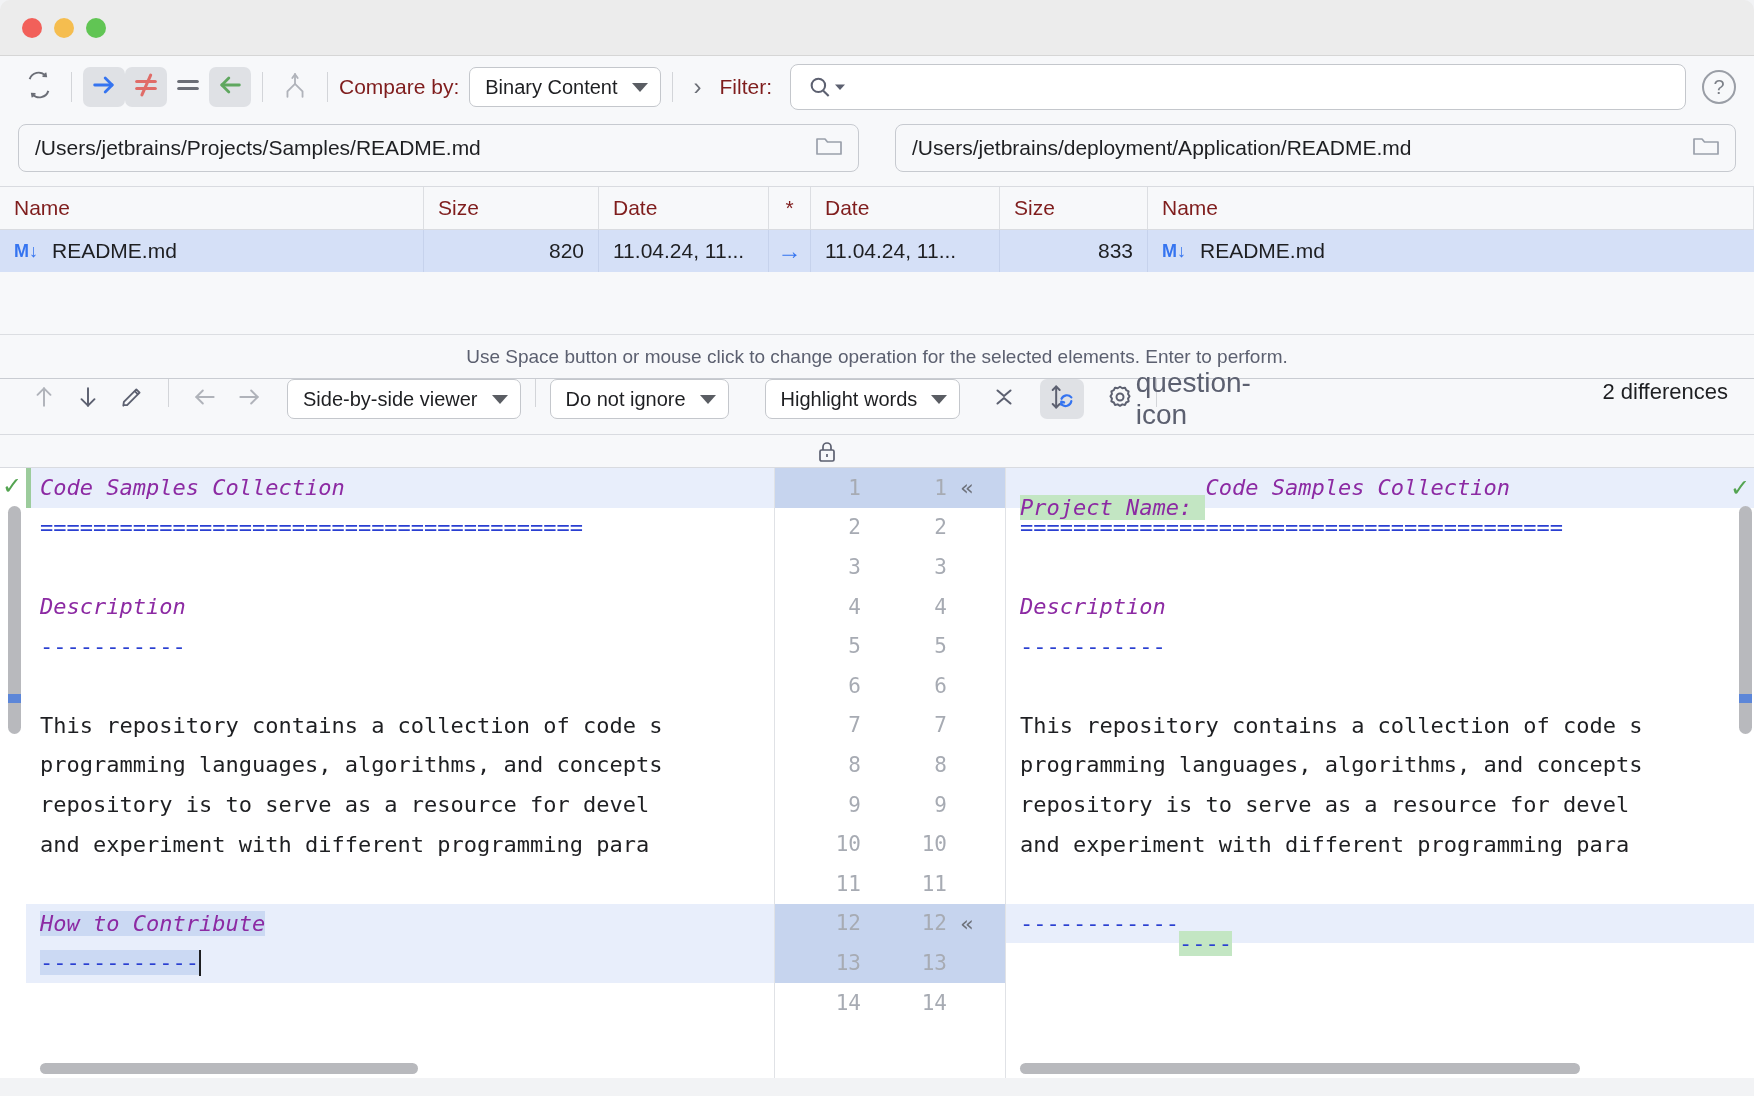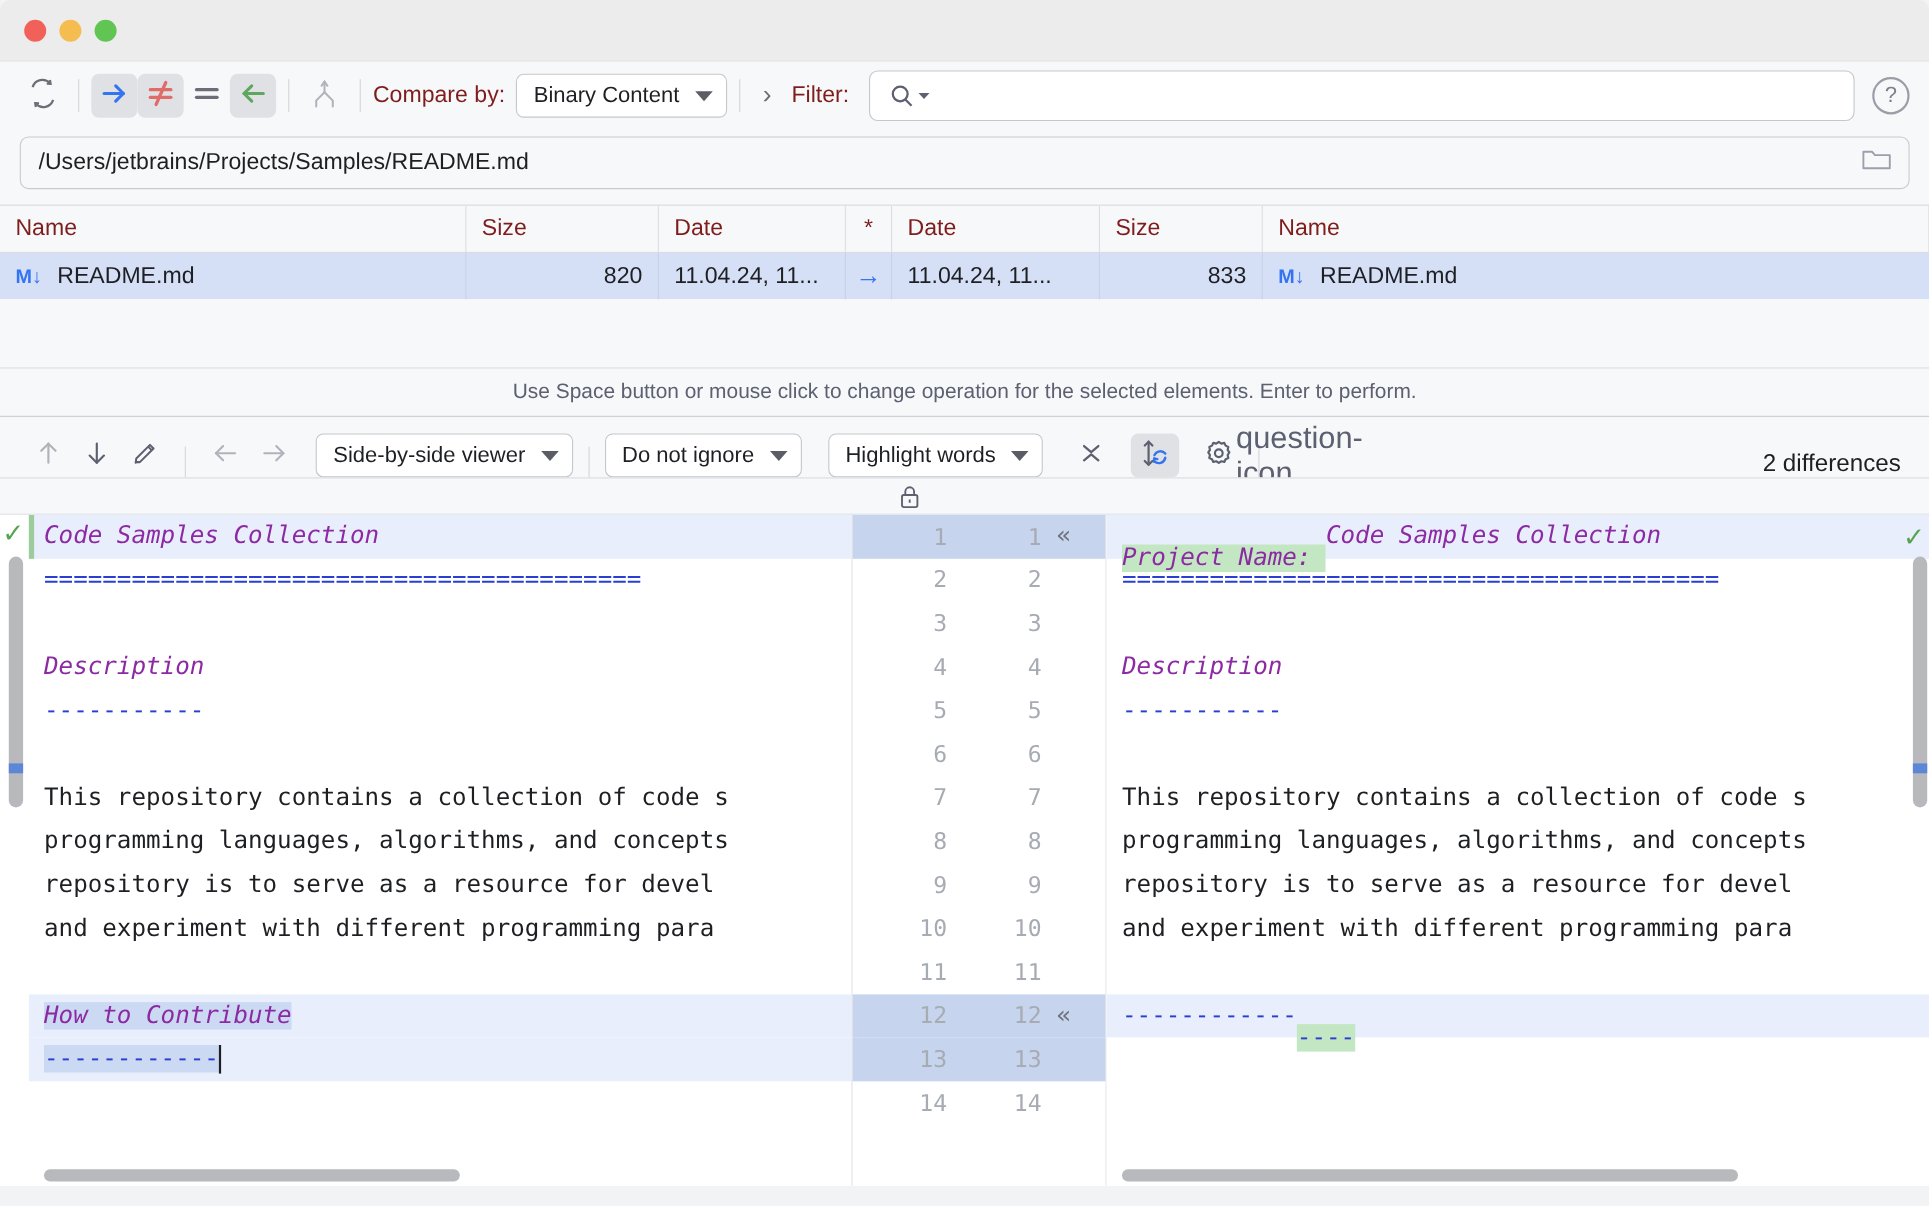--- a/index.html
+++ b/index.html
@@ -192,21 +192,21 @@
     font-size: 19px;
     color: #5c6070;
   }
 
   
   .difftoolbar {
     height: 56px;
     background: #f7f8fa;
     border-top: 1px solid #c9ccd2;
     display: flex;
-    align-items: flex-end;
+    align-items: flex-start;
     padding: 0 22px;
   }
   .dt-icon {
     width: 44px; height: 40px;
     display: flex; align-items: center; justify-content: center;
     border-radius: 7px;
     cursor: pointer;
     color: #6b6e76;
     flex: none;
   }
@@ -452,20 +452,28 @@
 
 <div class="pathrow">
   <div class="pathfield">
     <span class="ptext">/Users/jetbrains/Projects/Samples/README.md</span>
     <span>
       <svg width="30" height="26" viewBox="0 0 30 26" fill="none" stroke="#9aa0ab" stroke-width="1.7" stroke-linejoin="round">
         <path d="M3 21V6h8l2.5 3H27v12z"></path>
       </svg>
     </span>
   </div>
+  <div class="pathfield">
+    <span class="ptext">/Users/jetbrains/deployment/Application/README.md</span>
+    <span>
+      <svg width="30" height="26" viewBox="0 0 30 26" fill="none" stroke="#9aa0ab" stroke-width="1.7" stroke-linejoin="round">
+        <path d="M3 21V6h8l2.5 3H27v12z"></path>
+      </svg>
+    </span>
+  </div>
 </div>
 
 <div class="table-head">
   <div class="th" style="width:424px">Name</div>
   <div class="th" style="width:175px">Size</div>
   <div class="th" style="width:170px">Date</div>
   <div class="th ctr" style="width:42px">*</div>
   <div class="th" style="width:189px">Date</div>
   <div class="th" style="width:148px">Size</div>
   <div class="th" style="flex:1">Name</div>
@@ -541,21 +549,21 @@
     <span class="caret"></span>
   </div>
 
   <div class="dt-sep"></div>
 
   <div class="combo">
     <span>Do not ignore</span>
     <span class="caret"></span>
   </div>
 
-  <div class="combo" style="margin-left:24px">
+  <div class="combo" style="margin-left:36px">
     <span>Highlight words</span>
     <span class="caret"></span>
   </div>
 
   <div class="dt-icon" style="margin-left:22px">
     <span>
       <svg width="26" height="26" viewBox="0 0 24 24" fill="none" stroke="#5c6070" stroke-width="1.9" stroke-linecap="round" stroke-linejoin="round">
           <path d="M6 6l6 5 6-5"></path>
           <path d="M6 18l6-5 6 5"></path>
         </svg>

